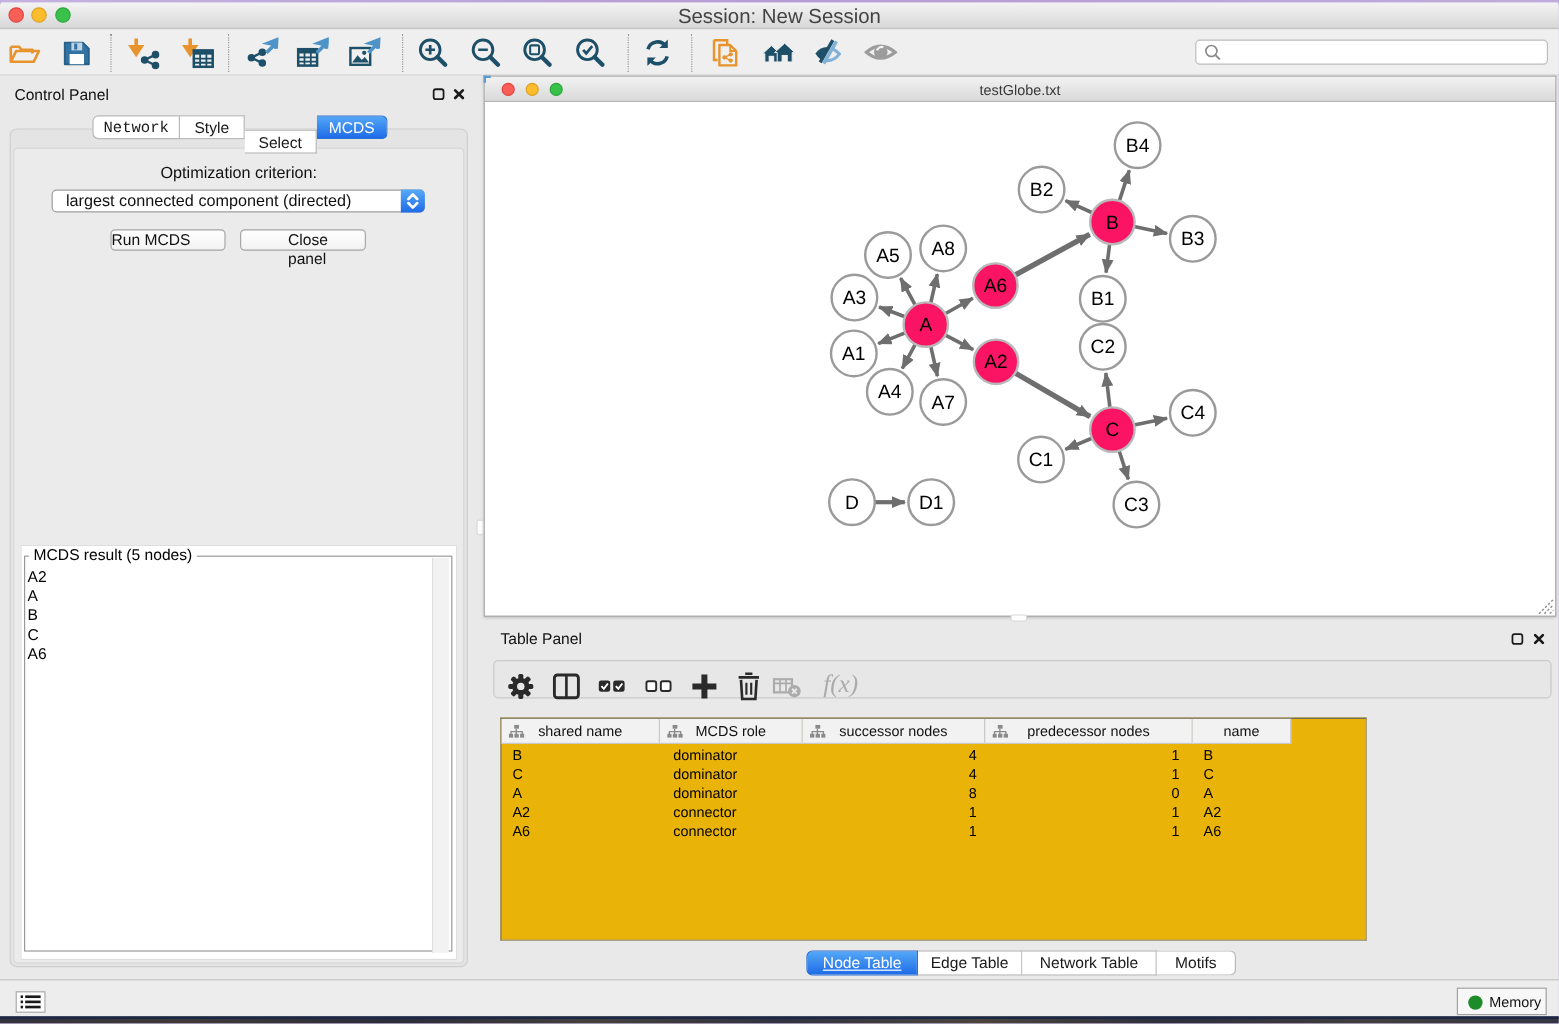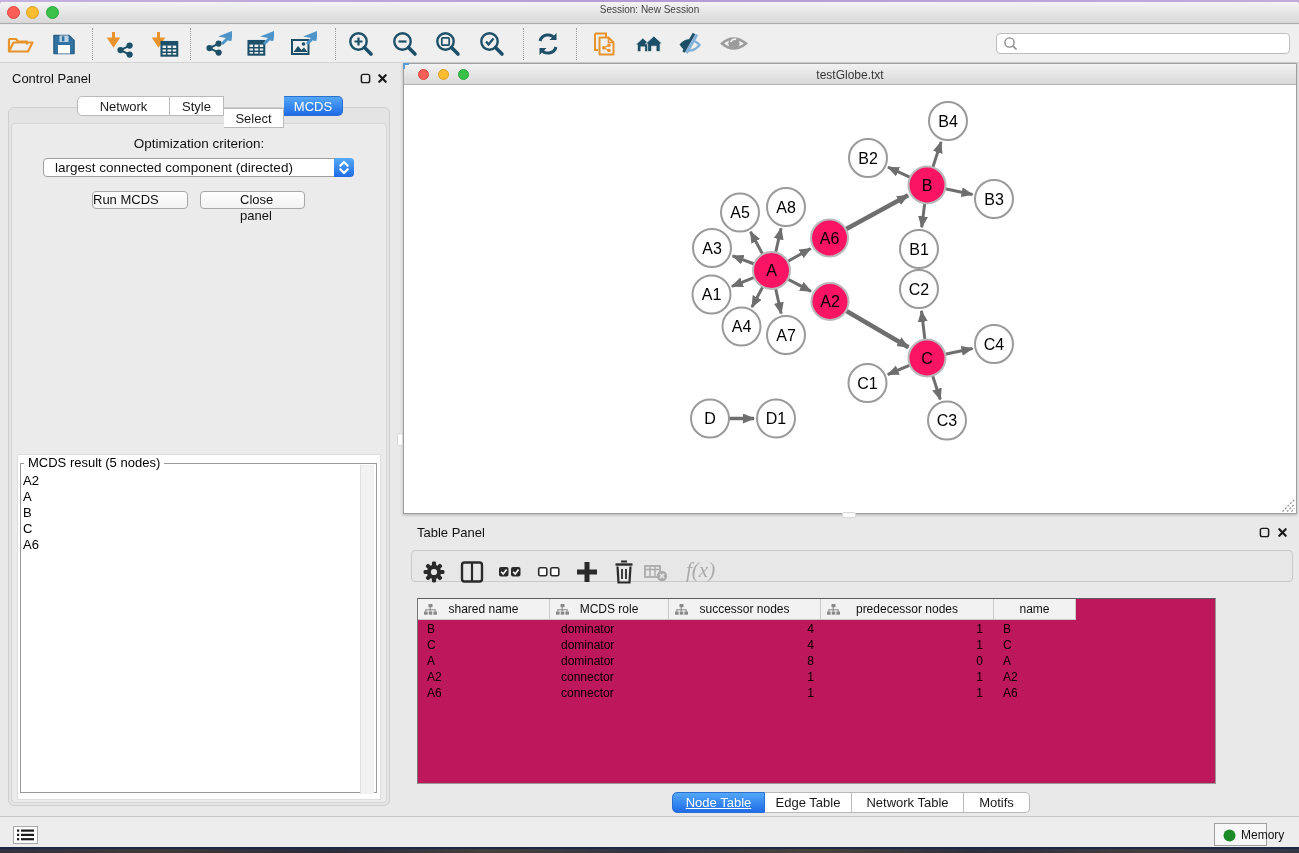--- a/index.html
+++ b/index.html
@@ -5,21 +5,21 @@
 * { margin:0; padding:0; box-sizing:border-box; }
 html,body { width:1299px; height:853px; overflow:hidden; }
 body { font-family:"Liberation Sans", sans-serif; background:#bda8db; position:relative; }
 
 #win { position:absolute; left:0; top:0; width:1299px; height:847px; background:#e9e9e9; border-radius:5px 5px 0 0; overflow:hidden; }
 #titlebar { position:absolute; left:0; top:0; width:1299px; height:24px; background:linear-gradient(#f6f6f6,#d8d8d8); border-bottom:1px solid #ababab; border-radius:5px 5px 0 0; }
 .tl { position:absolute; width:13px; height:13px; border-radius:50%; top:6px; }
 #titlebar .t1 { left:7px; background:#f95f57; border:1px solid #e0443e; }
 #titlebar .t2 { left:26px; background:#fbbd2e; border:1px solid #dfa023; }
 #titlebar .t3 { left:46px; background:#39c149; border:1px solid #2ca63c; }
-#titletext { position:absolute; top:4px; width:100%; text-align:center; font-size:10px; color:#434343; }
+#titletext { position:absolute; top:4px; width:100%; text-align:center; font-size:17px; color:#434343; }
 
 #toolbar { position:absolute; left:0; top:25px; width:1299px; height:38px; background:#efefef; border-bottom:1px solid #d4d4d4; }
 .tbi { position:absolute; top:5px; width:28px; height:28px; }
 .tbsep { position:absolute; top:3px; height:32px; border-left:1px dotted #9a9a9a; }
 #search { position:absolute; left:996px; top:33px; width:294px; height:21px; background:#fff; border:1px solid #bdbdbd; border-radius:4px; }
 
 #cp-title { position:absolute; left:12px; top:71px; font-size:13px; color:#111; }
 .wicon { position:absolute; width:11px; height:11px; }
 #cp-panel { position:absolute; left:8px; top:107px; width:382px; height:699px; background:#e4e4e4; border:1px solid #cfcfcf; border-radius:6px; }
 #cp-inner { position:absolute; left:11px; top:123px; width:376px; height:680px; background:#ebebeb; border:1px solid #d6d6d6; border-radius:4px; }
@@ -41,34 +41,34 @@
 
 #nw { position:absolute; left:403px; top:63px; width:894px; height:451px; background:#fff; border:1px solid #9f9f9f; box-shadow:0 1px 3px rgba(0,0,0,0.25); }
 #nw-title { position:absolute; left:0; top:0; width:100%; height:21px; background:linear-gradient(#f2f2f2,#d9d9d9); border-bottom:1px solid #b3b3b3; }
 #nw-title .t1 { left:14px; top:5px; width:11px; height:11px; background:#f95f57; border:1px solid #e0443e; }
 #nw-title .t2 { left:34px; top:5px; width:11px; height:11px; background:#fbbd2e; border:1px solid #dfa023; }
 #nw-title .t3 { left:54px; top:5px; width:11px; height:11px; background:#39c149; border:1px solid #2ca63c; }
 #nw-title .txt { position:absolute; width:100%; text-align:center; top:4px; font-size:12px; color:#383838; }
 
 #tp-title { position:absolute; left:417px; top:525px; font-size:13px; color:#111; }
 #tp-toolbar { position:absolute; left:411px; top:550px; width:882px; height:32px; background:#e7e7e7; border:1px solid #c9c9c9; border-radius:4px; }
-#tbl { position:absolute; left:417px; top:598px; width:799px; height:186px; background:#be185d; border:1px solid #999; border-top-color:#5e5e5e; border-left-color:#777; font-size:12px; }
+#tbl { position:absolute; left:417px; top:598px; width:722px; height:186px; background:#eab308; border:1px solid #999; border-top-color:#5e5e5e; border-left-color:#777; font-size:12px; }
 .hcell { position:absolute; top:0; height:21px; background:#f2f2f2; border-right:1px solid #c9c9c9; border-bottom:1px solid #c9c9c9; }
 .hlab { position:absolute; top:3px; width:100%; text-align:center; font-size:12px; color:#111; }
 .cell { position:absolute; height:16px; font-size:12px; color:#000; line-height:16px; }
 
 #btabs { position:absolute; left:672px; top:792px; height:21px; display:flex; }
 .btab { height:21px; background:#fff; border:1px solid #b9b9b9; border-left:none; font-size:13px; color:#1a1a1a; text-align:center; line-height:19px; }
 .btab.first { border-left:1px solid #b9b9b9; border-radius:5px 0 0 5px; }
 .btab.last { border-radius:0 5px 5px 0; }
 .btab.sel { background:linear-gradient(#53a7f7,#1f6ce8); color:#fff; border-color:#2a6fd4; }
 
 #status { position:absolute; left:0; top:816px; width:1299px; height:31px; background:#ededed; border-top:1px solid #c4c4c4; }
 #listbtn { position:absolute; left:13px; top:9px; width:25px; height:18px; background:#fdfdfd; border:1px solid #a8a8a8; }
-#membtn { position:absolute; left:1214px; top:6px; width:53px; height:23px; background:#f7f7f7; border:1px solid #a0a0a0; font-size:12px; color:#111; }
+#membtn { position:absolute; left:1214px; top:6px; width:75px; height:23px; background:#f7f7f7; border:1px solid #a0a0a0; font-size:12px; color:#111; }
 #desk { position:absolute; left:0; top:847px; width:1299px; height:6px;
 background:linear-gradient(180deg, #1c2946 0 2px, transparent 2px),
 linear-gradient(90deg,#32323e 0%,#3f3a38 12%,#2a2c3a 25%,#44403c 38%,#303341 50%,#4a443c 63%,#2c2f3c 75%,#423e3e 88%,#333644 100%); }
 </style>
 </head>
 <body>
 <div id="deskTop" style="position:absolute;top:0;left:0;width:1299px;height:2px;background:linear-gradient(90deg,#c5b2e0,#b49bd4,#c0abdc);z-index:60;"></div>
 <div id="win">
   <div id="titlebar">
     <div class="tl t1"></div>
@@ -189,21 +189,21 @@
   <div id="cp-title">Control Panel</div>
   <svg class="wicon" style="left:360px;top:73px;" width="12" height="12" viewBox="0 0 12 12">
       <rect x="1.5" y="1.5" width="9" height="9" rx="2" fill="none" stroke="#1a1a1a" stroke-width="1.6"></rect>
     </svg>
   <svg class="wicon" style="left:377px;top:73px;" width="12" height="12" viewBox="0 0 12 12">
       <path d="M2.5 2.5 L9.5 9.5 M9.5 2.5 L2.5 9.5" stroke="#1a1a1a" stroke-width="2.4" stroke-linecap="round"></path>
     </svg>
   <div id="cp-panel"></div>
   <div id="cp-inner"></div>
   <div id="tabs">
-    <div class="tab first" style="width:93px;">Network</div>
+    <div class="tab first" style="width:73px;font-family:Liberation Mono, monospace;">Network</div>
     <div class="tab" style="width:54px;">Style</div>
     <div class="tab" style="width:60px;margin-top:12px;">Select</div>
     <div class="tab sel last" style="width:59px;">MCDS</div>
   </div>
   <div id="optlabel">Optimization criterion:</div>
   <div id="dropdown">largest connected component (directed)<div id="dd-step"><svg width="20" height="19" viewBox="0 0 20 19">
           <path d="M6.3 7.8 L10 4 L13.7 7.8 M6.3 11.2 L10 15 L13.7 11.2" fill="none" stroke="#fff" stroke-width="2.2" stroke-linejoin="round" stroke-linecap="round"></path>
         </svg></div></div>
   <div class="btn" style="left:92px; top:191px; width:96px;">Run MCDS</div>
   <div class="btn" style="left:200px; top:191px; width:105px;padding-left:39px;">Close panel</div>

